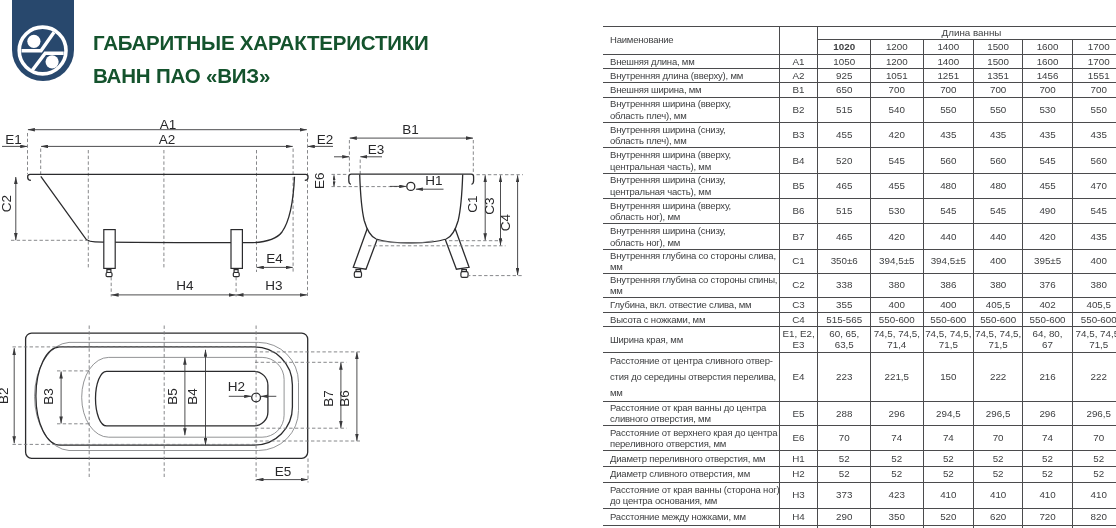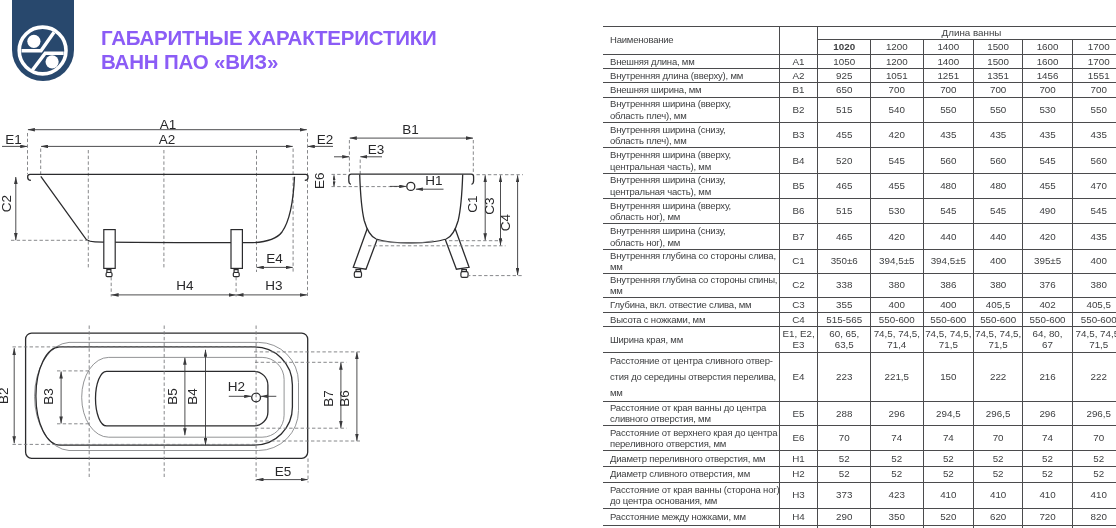--- a/index.html
+++ b/index.html
@@ -1,18 +1,18 @@
 <!DOCTYPE html>
 <html><head><meta charset="utf-8">
 <style>
 html,body{margin:0;padding:0;}
 body{width:1116px;height:528px;background:#ffffff;position:relative;overflow:hidden;
  font-family:"Liberation Sans", sans-serif;}
-#title{position:absolute;left:93px;top:26px;font-size:20.5px;font-weight:bold;color:#8b5cf6;
- line-height:24px;letter-spacing:-0.2px;margin-left:8px;}
+#title{position:absolute;left:93px;top:26px;font-size:20.5px;font-weight:bold;color:#14532d;
+ line-height:33px;letter-spacing:-0.2px;}
 #tbl{position:absolute;left:603px;top:25.5px;border-collapse:collapse;table-layout:fixed;
  width:521.5px;color:#3f4042;font-size:9.8px;}
 #tbl td{padding:0;border-bottom:1px solid #4b4b4d;vertical-align:middle;
  line-height:11.5px;overflow:hidden;white-space:nowrap;}
 #tbl td.n{padding-left:7px;text-align:left;font-size:9.5px;letter-spacing:-0.2px;}
 #tbl td.c{border-left:1px solid #4b4b4d;border-right:1px solid #4b4b4d;text-align:center;}
 #tbl td.v{border-left:1px solid #4b4b4d;text-align:center;}
 #tbl td.v:first-of-type{border-left:none;font-weight:bold;}
 #tbl tr.h1 td{border-top:1px solid #4b4b4d;}
 svg text{font-family:"Liberation Sans", sans-serif;font-size:13.5px;fill:#28282a;}

